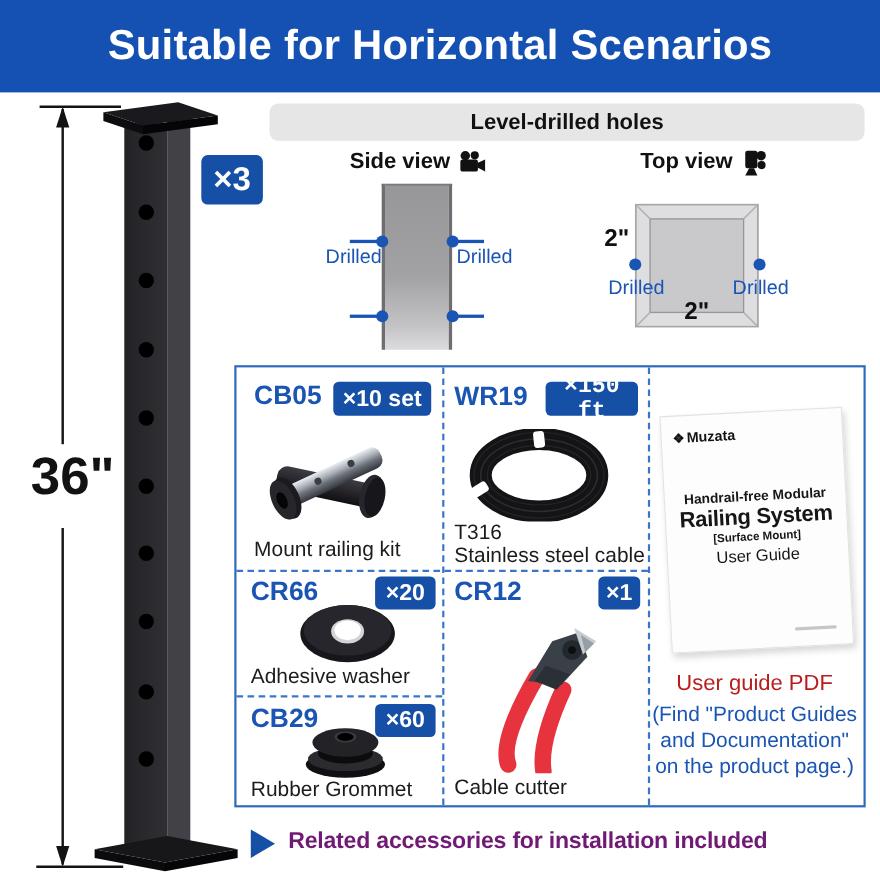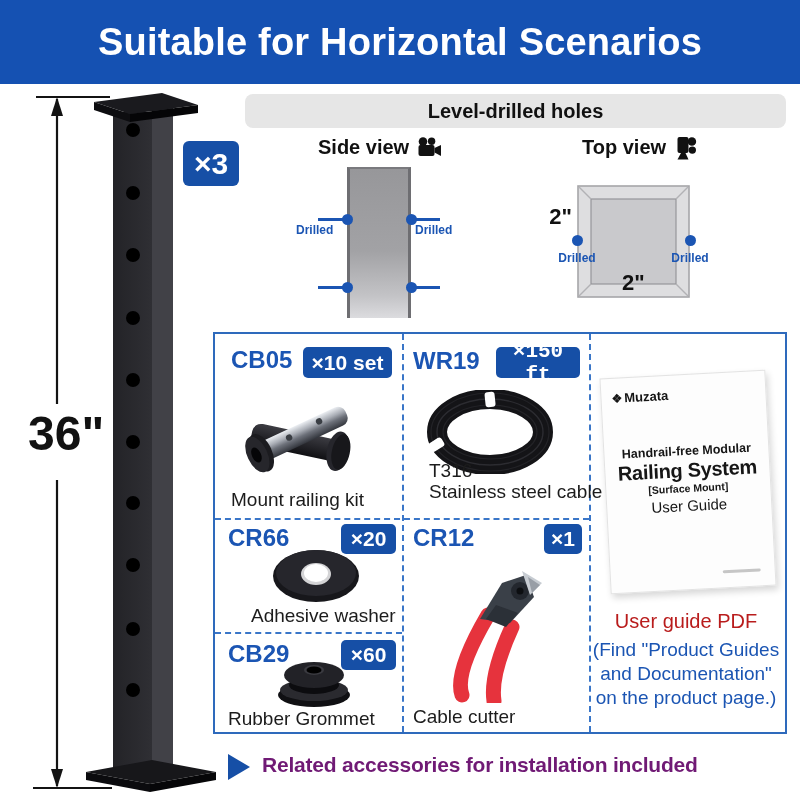--- a/index.html
+++ b/index.html
@@ -34,21 +34,21 @@
   .view-label.top{left:582px;top:136px;}
   .cam{width:26px;height:21px;fill:#111;}
   .cam.rot{transform:rotate(90deg);}
 
   
   .sv-bar{position:absolute;left:347px;top:167px;width:64px;height:151px;
     background:linear-gradient(180deg,#97979a 0%,#a2a2a5 55%,#c3c3c6 85%,#dcdcdf 100%);
     border-left:3px solid #6e6e72;border-right:3px solid #6e6e72;border-top:2px solid #7a7a7e;}
   .dot{position:absolute;width:11px;height:11px;border-radius:50%;background:var(--blue-text);z-index:3;}
   .mline{position:absolute;height:2.5px;background:var(--blue-text);z-index:2;}
-  .drilled{position:absolute;font-size:12px;font-weight:bold;color:var(--blue-text);z-index:3;}
+  .drilled{position:absolute;font-size:18px;font-weight:normal;color:var(--blue-text);z-index:3;}
 
   
   .tv-svg{position:absolute;left:577px;top:185px;width:113px;height:113px;}
   .dim{position:absolute;font-size:22px;font-weight:bold;color:#111;z-index:3;}
   .drilled.ctr{width:48px;text-align:center;}
 
   
   .grid{position:absolute;left:213px;top:332px;width:574px;height:402px;border:2px solid #2e6abc;}
   .divider{position:absolute;}
   .div-v{width:0;border-left:2px dashed var(--blue-border);top:0;height:398px;}
@@ -225,34 +225,34 @@
     <div class="part-id" style="left:198px;top:13px;">WR19</div>
     <div class="part-badge" style="left:281px;top:13px;width:84px;height:31px;font-family:Liberation Mono, monospace;">×150 ft</div>
     <svg class="part-img" style="left:210px;top:56px;width:130px;height:84px;" viewBox="0 0 130 84">
       <ellipse cx="65" cy="42" rx="53" ry="33" fill="none" stroke="#141417" stroke-width="20"></ellipse>
       <ellipse cx="65" cy="42" rx="53" ry="33" fill="none" stroke="#2c2c31" stroke-width="1.4"></ellipse>
       <ellipse cx="65" cy="42" rx="59" ry="39" fill="none" stroke="#232327" stroke-width="1.2"></ellipse>
       <ellipse cx="65" cy="42" rx="47" ry="27" fill="none" stroke="#232327" stroke-width="1.2"></ellipse>
       <rect x="60" y="2" width="10" height="15" rx="3" fill="#fff" transform="rotate(-6 65 9)"></rect>
       <rect x="4" y="50" width="15" height="10" rx="3" fill="#fff" transform="rotate(-32 11 55)"></rect>
     </svg>
-    <div class="caption" style="left:198px;top:126px;margin-left:16px;">
+    <div class="caption" style="left:198px;top:140px;">
       <div>T316</div>
       <div>Stainless steel cable</div>
     </div>
 
     <div class="part-id" style="left:13px;top:190px;">CR66</div>
     <div class="part-badge" style="left:126px;top:190px;width:55px;height:30px;">×20</div>
     <svg class="part-img" style="left:55px;top:212px;width:92px;height:58px;" viewBox="0 0 92 58">
       <ellipse cx="46" cy="30" rx="43" ry="26" fill="#17171b"></ellipse>
       <ellipse cx="46" cy="27" rx="40" ry="23" fill="#26262c"></ellipse>
       <ellipse cx="46" cy="28" rx="15" ry="11" fill="#d4d4d6"></ellipse>
       <ellipse cx="46" cy="27" rx="12" ry="9" fill="#ffffff"></ellipse>
     </svg>
-    <div class="caption" style="left:13px;top:271px;margin-left:23px;">Adhesive washer</div>
+    <div class="caption" style="left:13px;top:271px;">Adhesive washer</div>
 
     <div class="part-id" style="left:13px;top:306px;">CB29</div>
     <div class="part-badge" style="left:126px;top:306px;width:55px;height:30px;">×60</div>
     <svg class="part-img" style="left:52px;top:324px;width:95px;height:50px;" viewBox="0 0 95 50">
       <ellipse cx="47" cy="37" rx="36" ry="12" fill="#101013"></ellipse>
       <ellipse cx="47" cy="32" rx="34" ry="11" fill="#2a2a2f"></ellipse>
       <ellipse cx="47" cy="27" rx="25" ry="9" fill="#0c0c0f"></ellipse>
       <ellipse cx="47" cy="17" rx="30" ry="13" fill="#222227"></ellipse>
       <ellipse cx="47" cy="12" rx="10" ry="5" fill="#3a3a40"></ellipse>
       <ellipse cx="47" cy="12" rx="7.5" ry="3.6" fill="#000"></ellipse>

